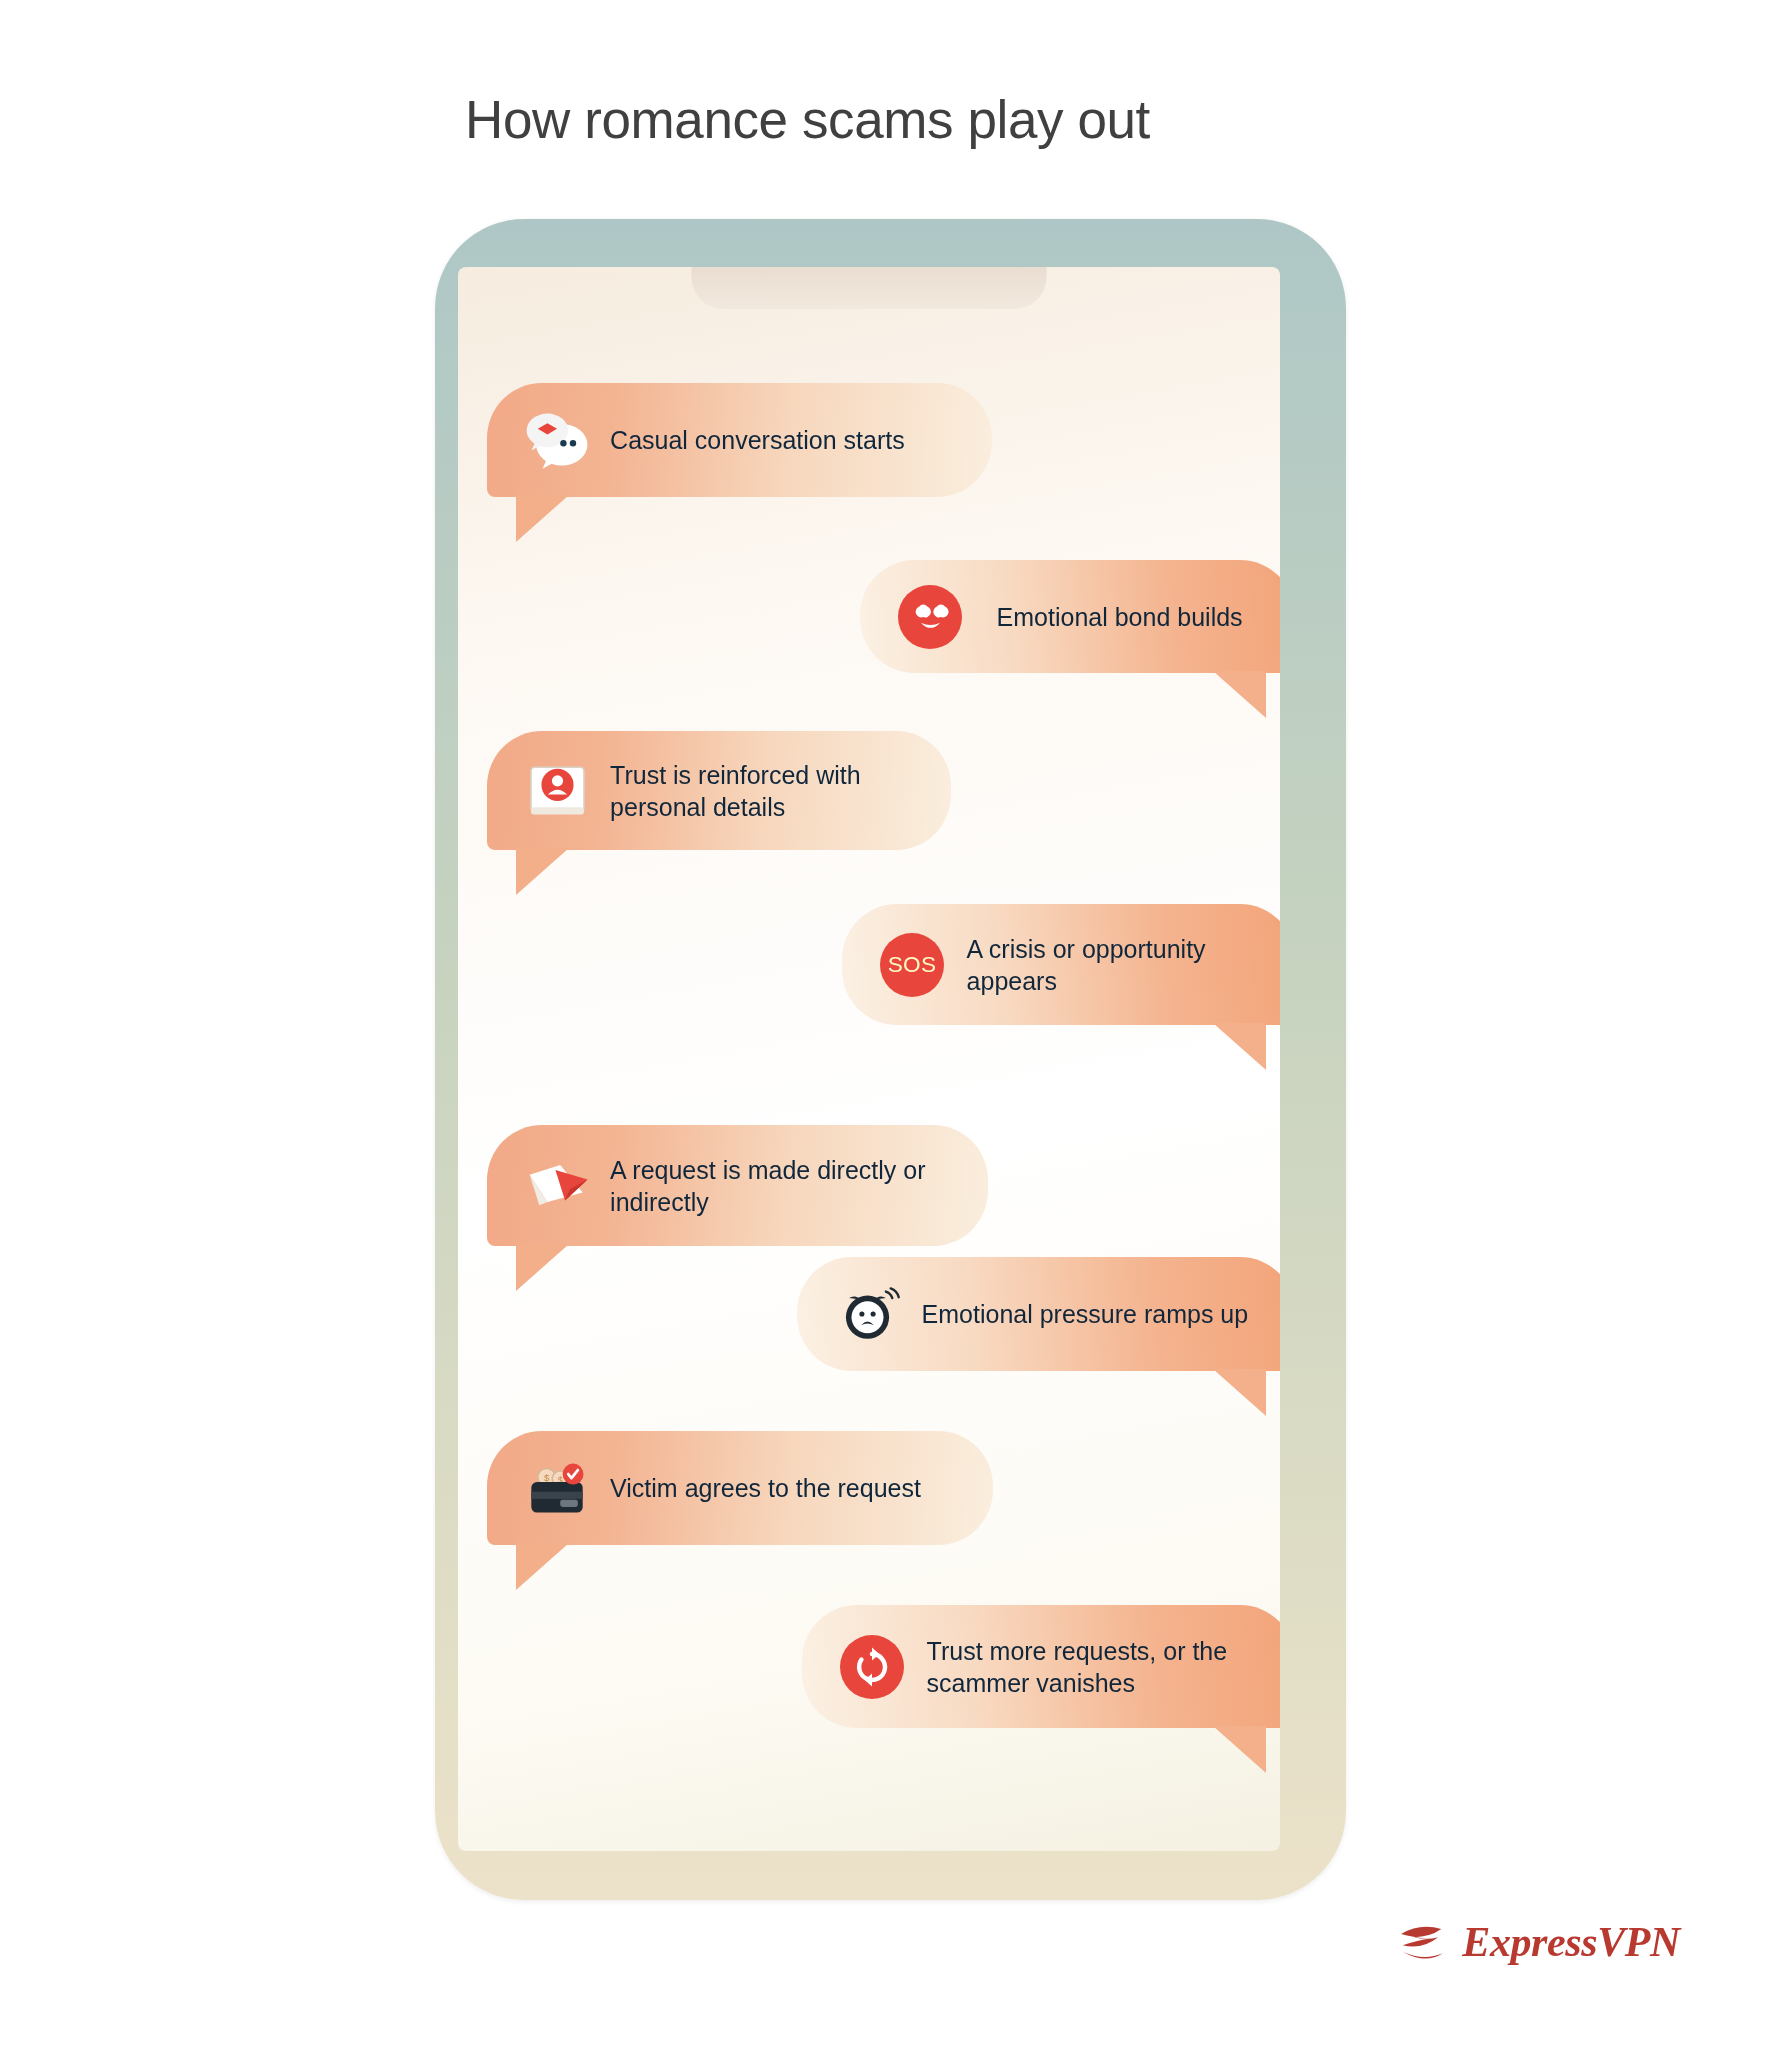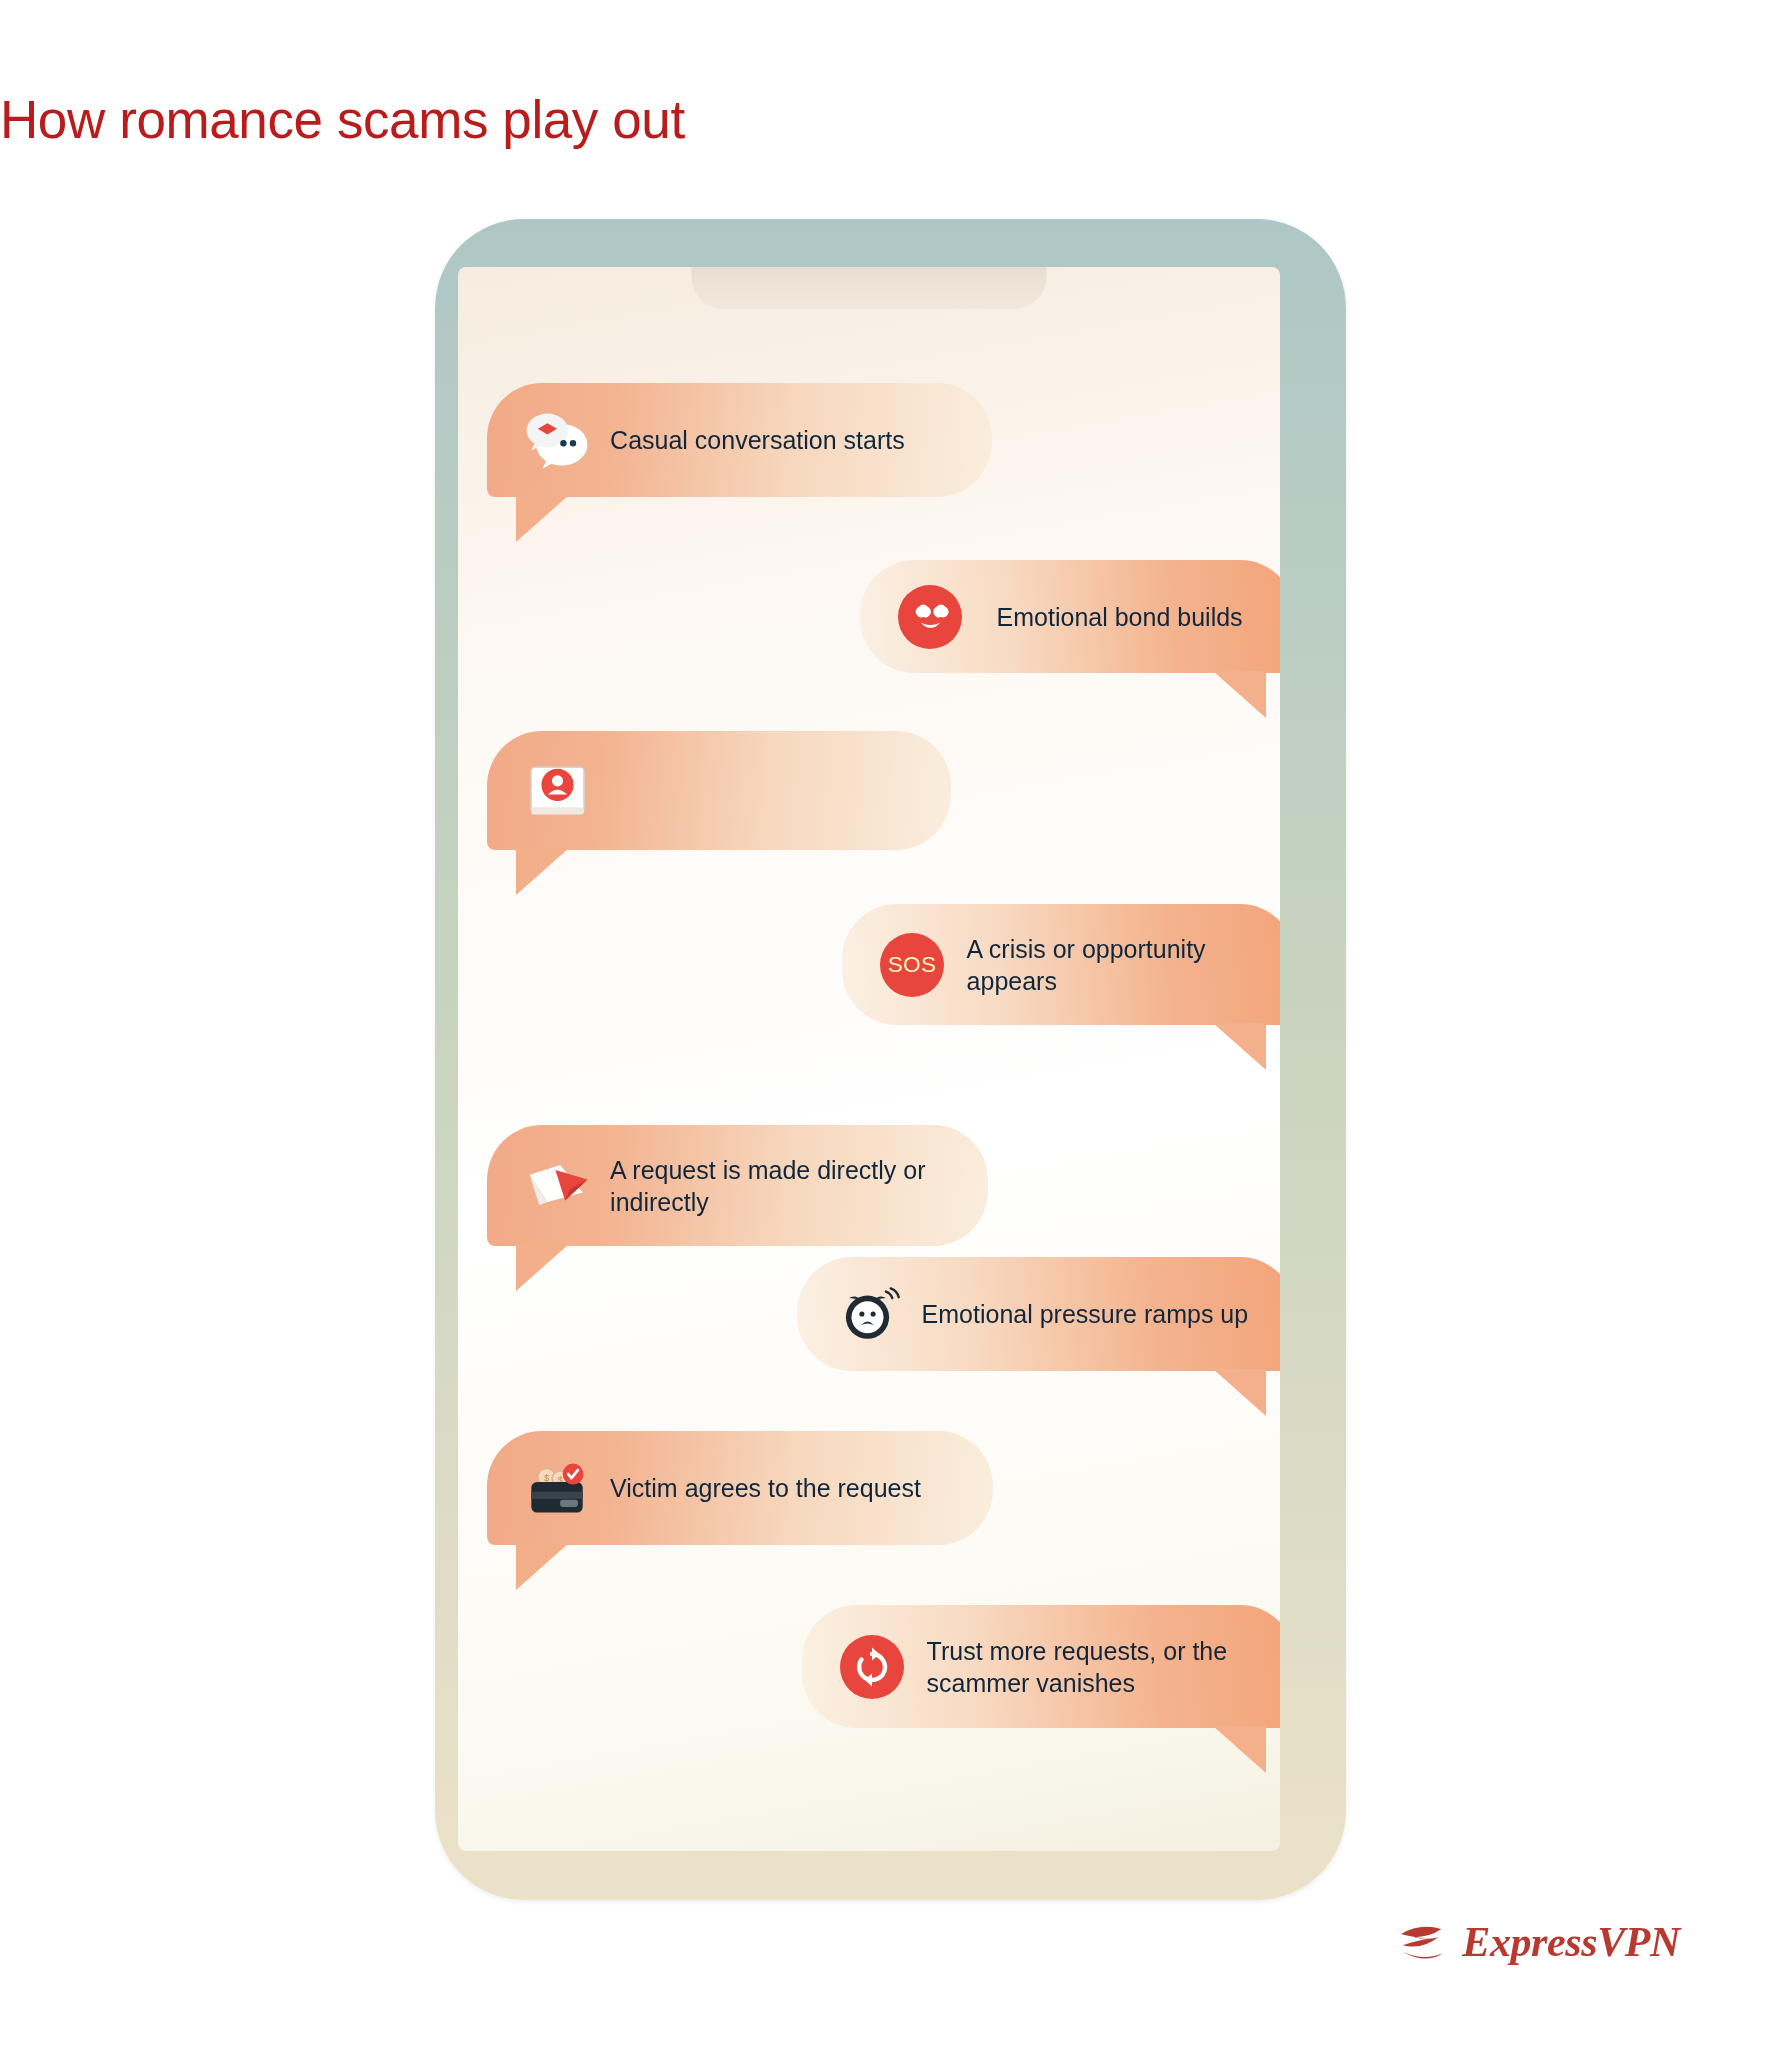--- a/index.html
+++ b/index.html
@@ -13,23 +13,24 @@
     font-family: "Liberation Sans", sans-serif;
     position: relative;
     overflow: hidden;
   }
 
   .page-title {
     position: absolute;
     top: 89px;
     left: 0;
     width: 1615px;
+    text-align: center;
     font-size: 53px;
     font-weight: 500;
-    color: #b91c1c;
+    color: #404040;
     letter-spacing: -0.4px;
   }
 
   
   .phone-outer {
     position: absolute;
     left: 435px;
     top: 219px;
     width: 911px;
     height: 1681px;
@@ -195,20 +196,23 @@
       <div class="bubble left" style="left:29px; top:464px; width:464px; height:119px;">
         <div class="tail"></div>
         <div class="bubble-icon">
           <svg width="69" height="63" viewBox="0 0 86 78">
             <rect x="10" y="10" width="66" height="56" rx="5" fill="#ffffff" stroke="#d9d2c9" stroke-width="2"></rect>
             <circle cx="43" cy="32" r="20" fill="#e8453c"></circle>
             <circle cx="43" cy="27" r="7" fill="#ffffff"></circle>
             <path d="M31 44 q12 -12 24 0z" fill="#ffffff"></path>
             <rect x="10" y="60" width="66" height="9" rx="4" fill="#efe9df"></rect>
           </svg>
+        </div>
+        <div class="bubble-text">
+          <span>Trust is reinforced with personal details</span>
         </div>
       </div>
 
       <div class="bubble right" style="right:29px; top:637px; width:453px; height:121px;">
         <div class="tail"></div>
         <div class="bubble-icon">
           <div class="circ sos">SOS</div>
         </div>
         <div class="bubble-text">A crisis or opportunity appears</div>
       </div>

